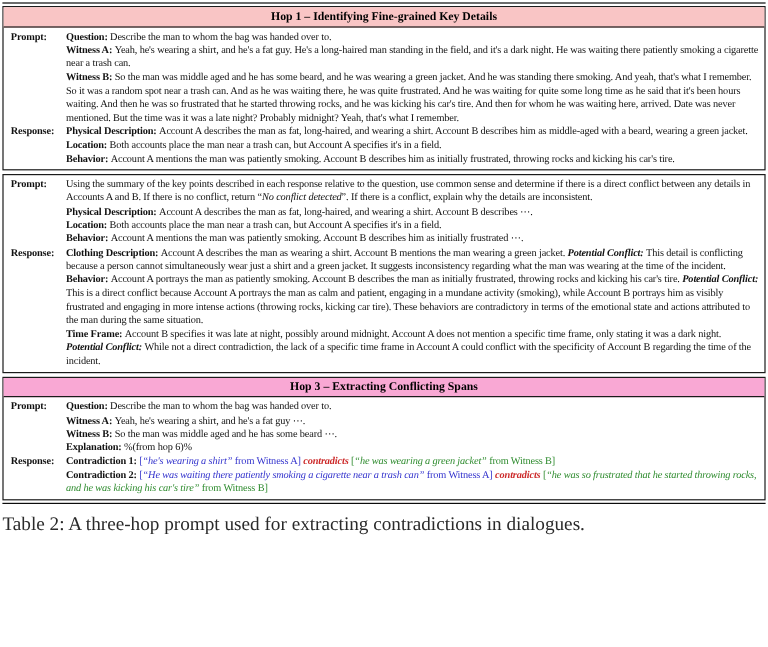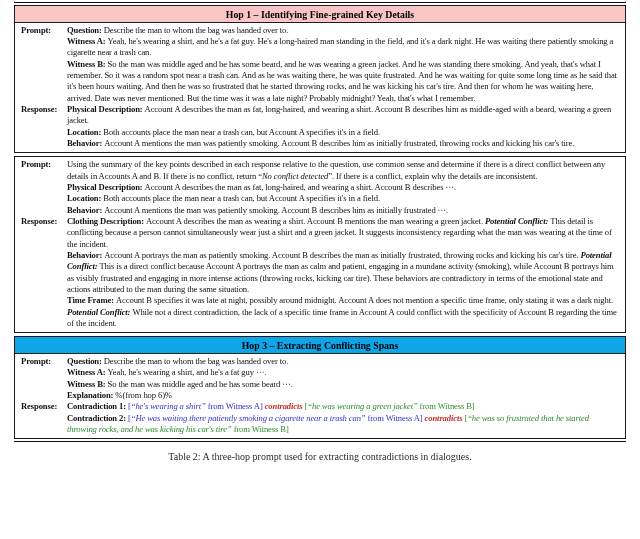--- a/index.html
+++ b/index.html
@@ -1,20 +1,20 @@
 <!DOCTYPE html>
 <html style="--c-blue: #3232cc; --c-red: #cc2a2a; --c-green: #2e8b2e;"><head>
 <meta charset="utf-8">
 <style>
   html,body{margin:0;padding:0;}
   body{
     width:640px;height:539px;overflow:hidden;background:#ffffff;
     font-family:"Liberation Serif","DejaVu Serif",serif;color:#111;
   }
-  .page{position:relative;padding:0 14px;}
+  .page{position:relative;padding:0 2px;}
   .toprule{border-top:1.3px solid #0c0c0c;margin-top:2px;}
   .bottomrule{border-top:1.8px solid #0c0c0c;margin-top:2px;}
   .hop{border:1px solid #1b1b1b;margin-top:2px;background:#fff;}
   .hop + .hop{margin-top:3px;}
   .hop-header{
     border-bottom:1px solid #1b1b1b;text-align:center;font-weight:bold;
     font-size:9.8px;line-height:11px;padding:2.5px 0 2px;color:#000;
   }
   .hop-body{
     display:grid;grid-template-columns:52px 1fr;
@@ -25,21 +25,21 @@
   .row-content{padding-right:1px;}
   .para{margin:0;}
   .para.ind{padding-left:11px;}
   .sb{font-weight:bold;}
   .si{font-style:italic;}
   .sbi{font-weight:bold;font-style:italic;}
   .c-blue{color:var(--c-blue,#3232cc);}
   .c-red{color:var(--c-red,#cc2a2a);}
   .c-green{color:var(--c-green,#2e8b2e);}
   .caption{
-    text-align:center;font-size:10px;margin-top:9px;color:#2a2a2a;
+    font-size:16px;margin-top:9px;color:#2a2a2a;
     letter-spacing:0;
   }
 </style>
 </head>
 <body>
 
 <div class="page">
   <div class="toprule"></div>
   <div id="hops">
       <section class="hop">
@@ -70,21 +70,21 @@
           </div>
           <div class="row-label">Response:</div>
           <div class="row-content">
             <p class="para"><span class="seg sb">Clothing Description: </span><span class="seg">Account A describes the man as wearing a shirt. Account B mentions the man wearing a green jacket. </span><span class="seg sbi">Potential Conflict: </span><span class="seg">This detail is conflicting because a person cannot simultaneously wear just a shirt and a green jacket. It suggests inconsistency regarding what the man was wearing at the time of the incident.</span></p>
             <p class="para"><span class="seg sb">Behavior: </span><span class="seg">Account A portrays the man as patiently smoking. Account B describes the man as initially frustrated, throwing rocks and kicking his car's tire. </span><span class="seg sbi">Potential Conflict: </span><span class="seg">This is a direct conflict because Account A portrays the man as calm and patient, engaging in a mundane activity (smoking), while Account B portrays him as visibly frustrated and engaging in more intense actions (throwing rocks, kicking car tire). These behaviors are contradictory in terms of the emotional state and actions attributed to the man during the same situation.</span></p>
             <p class="para"><span class="seg sb">Time Frame: </span><span class="seg">Account B specifies it was late at night, possibly around midnight. Account A does not mention a specific time frame, only stating it was a dark night. </span><span class="seg sbi">Potential Conflict: </span><span class="seg">While not a direct contradiction, the lack of a specific time frame in Account A could conflict with the specificity of Account B regarding the time of the incident.</span></p>
           </div>
         </div>
       </section>
       <section class="hop">
-        <div class="hop-header" style="background: #0ea5e9;"><span>Hop 3 – Extracting Conflicting Spans</span></div>
+        <div class="hop-header" style="background: #f9a8d4;"><span>Hop 3 – Extracting Conflicting Spans</span></div>
         <div class="hop-body">
           <div class="row-label">Prompt:</div>
           <div class="row-content">
             <p class="para"><span class="seg sb">Question: </span><span class="seg">Describe the man to whom the bag was handed over to.</span></p>
             <p class="para"><span class="seg sb">Witness A: </span><span class="seg">Yeah, he's wearing a shirt, and he's a fat guy ⋯.</span></p>
             <p class="para"><span class="seg sb">Witness B: </span><span class="seg">So the man was middle aged and he has some beard ⋯.</span></p>
             <p class="para"><span class="seg sb">Explanation: </span><span class="seg">%(from hop 6)%</span></p>
           </div>
           <div class="row-label">Response:</div>
           <div class="row-content">

